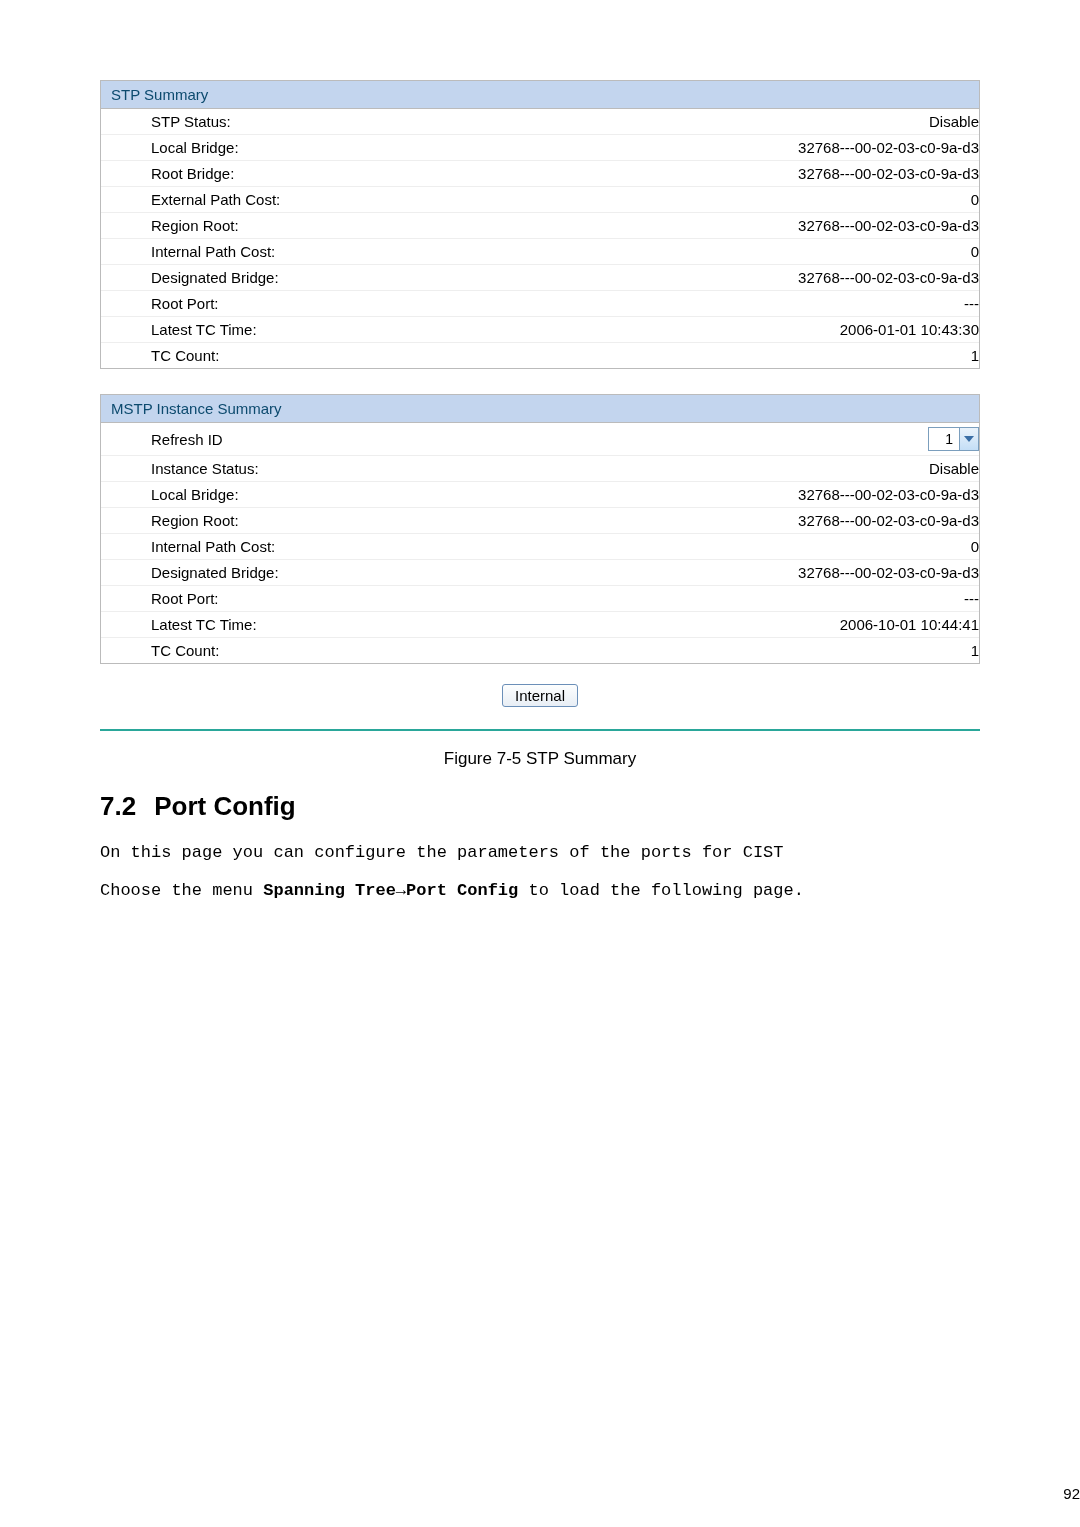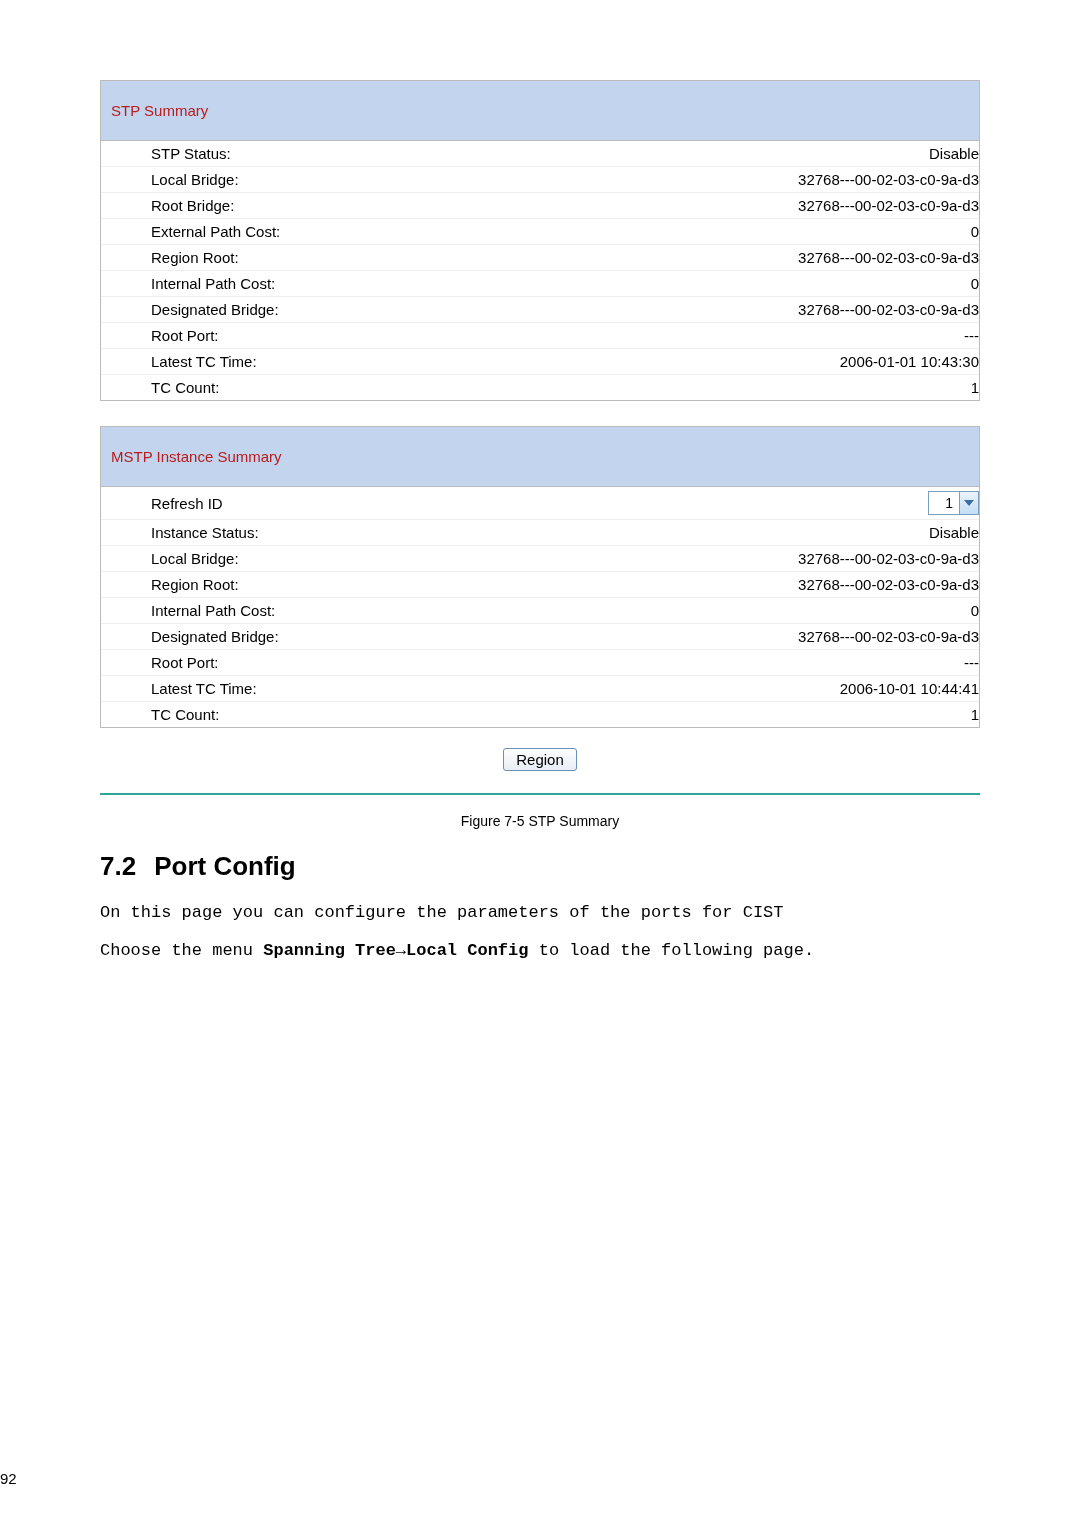--- a/index.html
+++ b/index.html
@@ -16,23 +16,23 @@
     padding: 80px 100px 0 100px;
     box-sizing: border-box;
     position: relative;
   }
   .panel {
     border: 1px solid #bbb;
     margin-bottom: 25px;
   }
   .panel-header {
     background: #c3d5ee;
-    color: #b91c1c;
-    font-size: 15px;
-    padding: 21px 10px;
+    color: #0c4a6e;
+    font-size: 15px;
+    padding: 5px 10px;
     border-bottom: 1px solid #bbb;
   }
   .row {
     display: flex;
     align-items: center;
     border-bottom: 1px solid #eee;
     padding: 4px 0 4px 50px;
     font-size: 15px;
   }
   .row:last-child {
@@ -83,21 +83,21 @@
     text-align: center;
     padding: 8px 0 12px 0;
   }
   .rule {
     border: none;
     border-top: 2px solid #2aa79a;
     margin: 10px 0 18px 0;
   }
   .caption {
     text-align: center;
-    font-size: 14px;
+    font-size: 17px;
     margin-bottom: 22px;
   }
   .section-heading {
     font-size: 26px;
     font-weight: bold;
     margin: 8px 0 18px 0;
     font-family: Arial, Helvetica, sans-serif;
   }
   .section-num {
     display: inline-block;
@@ -107,24 +107,24 @@
     font-size: 17px;
     line-height: 1.55;
     margin: 0 0 12px 0;
     font-family: Liberation Mono, monospace;
   }
   .body-text .bold {
     font-weight: bold;
   }
   .pagenum {
     position: absolute;
-    bottom: 40px;
+    bottom: 25px;
     left: 0;
     width: 100%;
-    text-align: left;
+    text-align: right;
     font-size: 15px;
   }
 </style>
 </head>
 <body>
 
 <div class="page">
 
   <div class="panel">
     <div class="panel-header">STP Summary</div>
@@ -214,31 +214,31 @@
     <div class="row">
       <span class="label">Latest TC Time:</span>
       <span class="value">2006-10-01 10:44:41</span>
     </div>
     <div class="row">
       <span class="label">TC Count:</span>
       <span class="value">1</span>
     </div>
   </div>
   <div class="btn-row">
-    <span class="btn">Region</span>
+    <span class="btn">Internal</span>
   </div>
 
   <hr class="rule">
 
   <div class="caption">Figure 7-5 STP Summary</div>
 
   <div class="section-heading">
     <span class="section-num">7.2</span><span>Port Config</span>
   </div>
 
   <p class="body-text">On this page you can configure the parameters of the ports for CIST</p>
 
   <p class="body-text">
-    <span>Choose the menu </span><span class="bold">Spanning Tree→Local Config</span><span> to load the following page.</span>
+    <span>Choose the menu </span><span class="bold">Spanning Tree→Port Config</span><span> to load the following page.</span>
   </p>
 
   <div class="pagenum">92</div>
 </div>
 
 </body></html>

